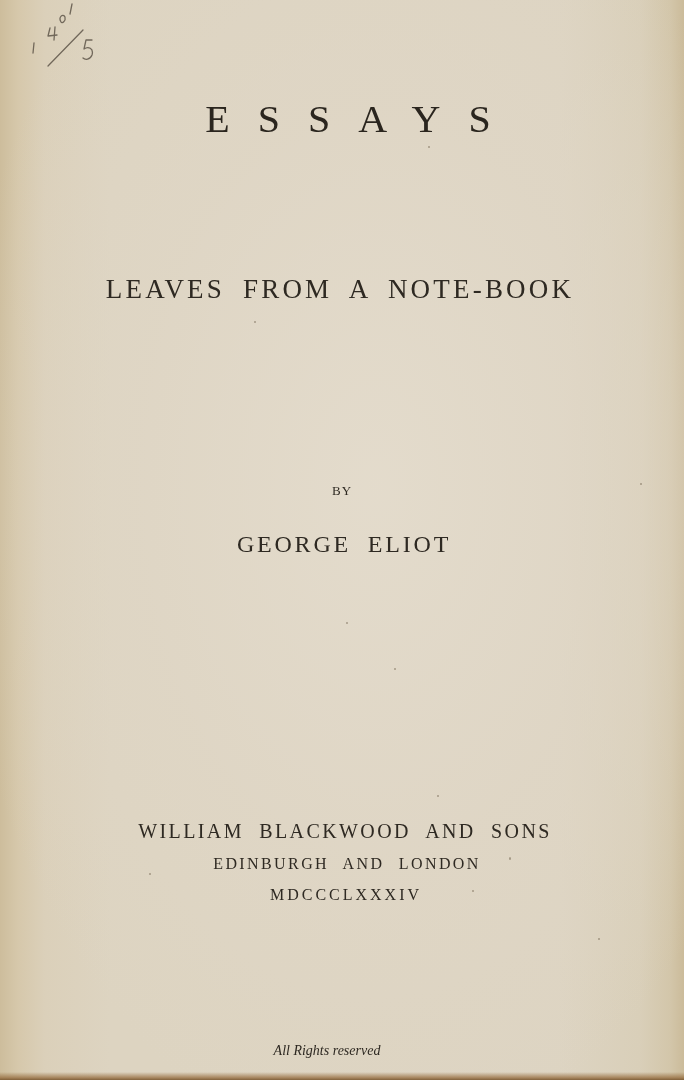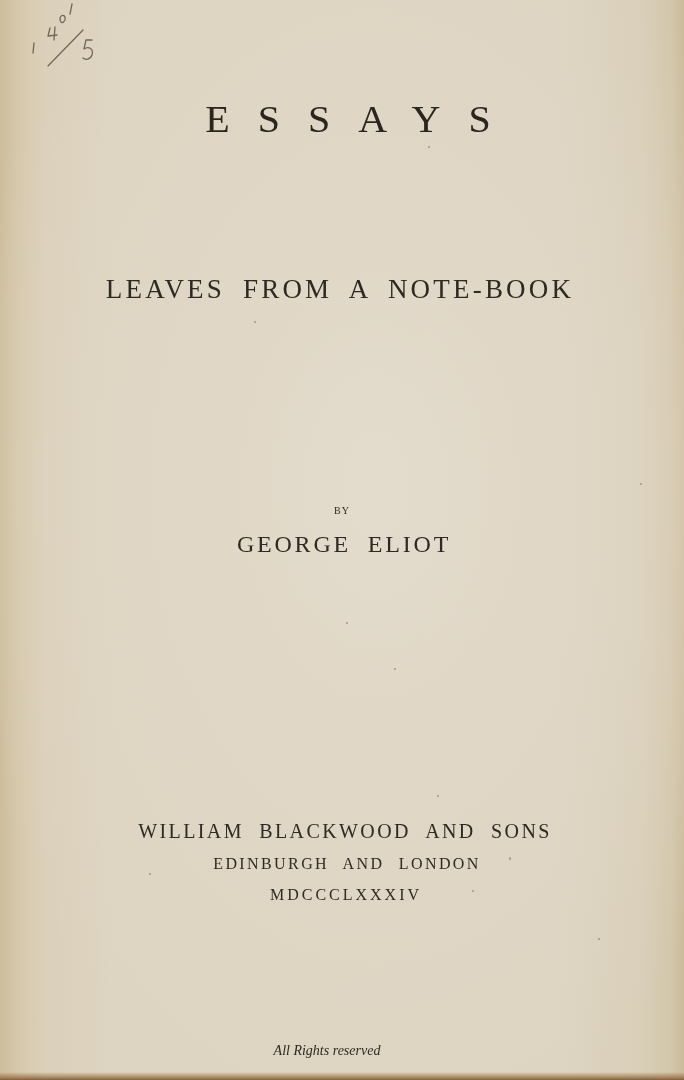--- a/index.html
+++ b/index.html
@@ -56,22 +56,22 @@
     }
     .leaves {
       top: 274px;
       font-size: 27px;
       letter-spacing: 3.2px;
       word-spacing: 8px;
       font-family: "Liberation Serif", serif;
       left: -2px;
     }
     .by {
-      top: 505px;
-      font-size: 10px;
+      top: 483px;
+      font-size: 13px;
       letter-spacing: 1px;
       font-family: "Liberation Serif", serif;
     }
     .author {
       top: 531px;
       font-size: 24px;
       letter-spacing: 2.8px;
       word-spacing: 8px;
       font-family: "Liberation Serif", serif;
       left: 2px;

